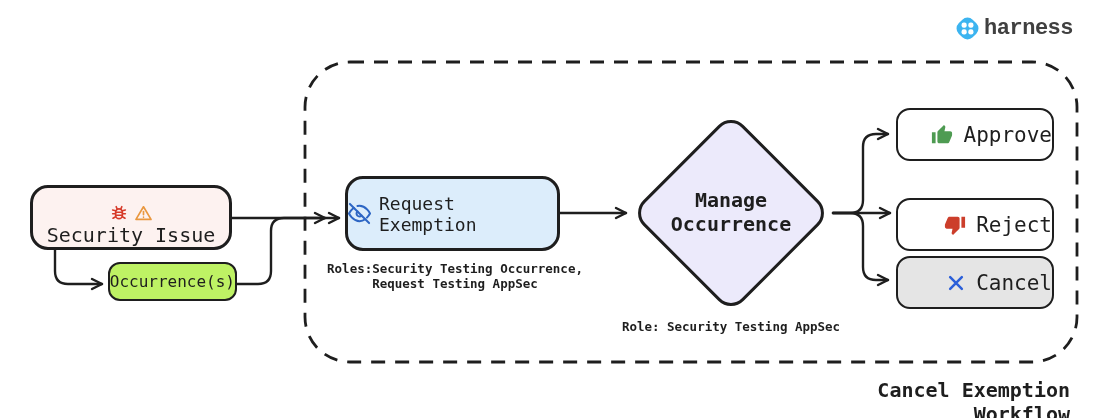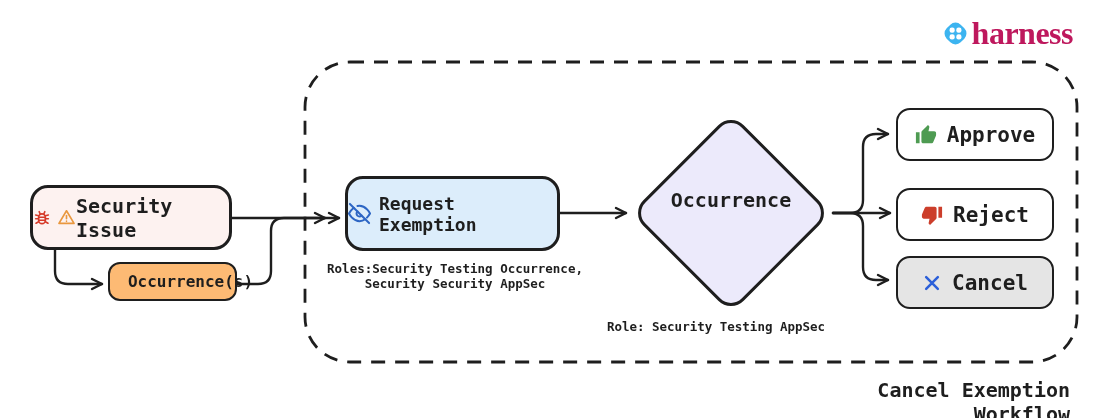--- a/index.html
+++ b/index.html
@@ -1,53 +1,53 @@
 <!DOCTYPE html>
 <html><head>
 <meta charset="utf-8">
 <style>
   html,body{margin:0;padding:0;background:#ffffff;}
   .canvas{position:relative;width:1103px;height:418px;background:#ffffff;overflow:hidden;
           font-family:"DejaVu Sans Mono","Liberation Mono",monospace;color:#1e1e1e;}
   .overlay{position:absolute;left:0;top:0;width:1103px;height:418px;}
 
-  .node{position:absolute;display:flex;align-items:center;justify-content:center;
-        box-sizing:border-box;font-weight:bold;}
+  .node{position:absolute;display:flex;align-items:center;justify-content:flex-end;
+        box-sizing:border-box;font-weight:normal;}
 
   .security-issue{left:30px;top:185px;width:202px;height:65px;border:3px solid #1e1e1e;
-        border-radius:18px;gap:0;font-size:20px;}
+        border-radius:18px;flex-direction:column;gap:0;font-size:20px;}
   .icon-row{display:flex;align-items:center;gap:6px;height:20px;}
 
   .occurrences{left:108px;top:262px;width:129px;height:39px;border:2px solid #1e1e1e;
         border-radius:12px;font-size:16px;}
 
   .request-exemption{left:345px;top:176px;width:215px;height:75px;border:3px solid #1e1e1e;
         border-radius:18px;gap:8px;font-size:18px;}
 
   .diamond{position:absolute;left:660px;top:142px;width:142px;height:142px;
         border:3px solid #1e1e1e;border-radius:18px;transform:rotate(45deg);box-sizing:border-box;}
   .diamond-label{position:absolute;left:631px;top:188px;width:200px;text-align:center;
         font-weight:bold;font-size:20px;line-height:24px;}
 
   .action{left:896px;width:158px;height:53px;border:2.5px solid #1e1e1e;border-radius:14px;
         gap:10px;font-size:21px;background:#ffffff;}
   .action.approve{top:108px;}
-  .action.reject{top:188px;}
+  .action.reject{top:198px;}
   .action.cancel{top:256px;}
 
   .note{position:absolute;text-align:center;font-weight:bold;font-size:12.5px;line-height:15px;}
   .note.roles{left:325px;top:261px;width:260px;}
-  .note.role{left:586px;top:319px;width:260px;}
+  .note.role{left:601px;top:319px;width:260px;}
 
   .workflow-title{position:absolute;left:770px;top:378px;width:300px;text-align:right;
         font-weight:bold;font-size:20px;}
 
   .logo{position:absolute;top:15px;right:30px;display:flex;align-items:center;gap:3px;}
-  .logo-text{font-family:Liberation Serif, serif;font-weight:700;font-size:32px;
-        color:#be185d;letter-spacing:-0.5px;}
+  .logo-text{font-family:Liberation Mono, monospace;font-weight:700;font-size:22px;
+        color:#404040;letter-spacing:-0.5px;}
 
   .icon{display:inline-flex;align-items:center;justify-content:center;}
 </style>
 </head>
 <body>
 
 <div class="canvas">
 
   <svg class="overlay" width="1103" height="418" viewBox="0 0 1103 418">
     <defs>
@@ -94,43 +94,44 @@
         <svg width="19" height="19" viewBox="0 0 24 24" fill="none" stroke="#e9973e" stroke-width="2.1" stroke-linecap="round" stroke-linejoin="round">
           <path d="M12 3.5 L21.5 19.5 H2.5 Z"></path>
           <path d="M12 9.5 V13.5"></path>
           <path d="M12 16.6 V16.8"></path>
         </svg>
       </span>
     </div>
     <span>Security Issue</span>
   </div>
 
-  <div class="node occurrences" style="background-color: #fdba74; padding-left: 36px;">
+  <div class="node occurrences" style="background-color: #bef264; padding-left: 36px;">
     <span>Occurrence(s)</span>
   </div>
 
   <div class="node request-exemption" style="background-color: rgb(220, 237, 251);">
     <span class="icon">
       <svg width="23" height="23" viewBox="0 0 24 24" fill="none" stroke="#2d66c4" stroke-width="2.1" stroke-linecap="round" stroke-linejoin="round">
         <path d="M17.94 17.94 A10.07 10.07 0 0 1 12 20 C5 20 1 12 1 12 A21.8 21.8 0 0 1 6.06 6.06"></path>
         <path d="M9.9 4.24 A9.12 9.12 0 0 1 12 4 C19 4 23 12 23 12 A21.8 21.8 0 0 1 19.78 16.31"></path>
         <path d="M14.12 14.12 A3 3 0 1 1 9.88 9.88"></path>
         <line x1="2" y1="2" x2="22" y2="22"></line>
       </svg>
     </span>
     <span>Request Exemption</span>
   </div>
 
   <div class="note roles">
     <div>Roles:Security Testing Occurrence,</div>
-    <div>Security Security AppSec</div>
+    <div>Request Testing AppSec</div>
   </div>
 
   <div class="diamond" style="background-color: rgb(236, 234, 251);"></div>
   <div class="diamond-label">
+    <div>Manage</div>
     <div>Occurrence</div>
   </div>
 
   <div class="note role">Role: Security Testing AppSec</div>
 
   <div class="node action approve" style="background-color: rgb(255, 255, 255);">
     <span class="icon">
       <svg width="22" height="22" viewBox="0 0 24 24" fill="#4e9b52">
         <path d="M1 21h4V9H1v12zm22-11c0-1.1-.9-2-2-2h-6.31l.95-4.57.03-.32c0-.41-.17-.79-.44-1.06L14.17 1 7.58 7.59C7.22 7.95 7 8.45 7 9v10c0 1.1.9 2 2 2h9c.83 0 1.54-.5 1.84-1.22l3.02-7.05c.09-.23.14-.47.14-.73v-2z"></path>
       </svg>

